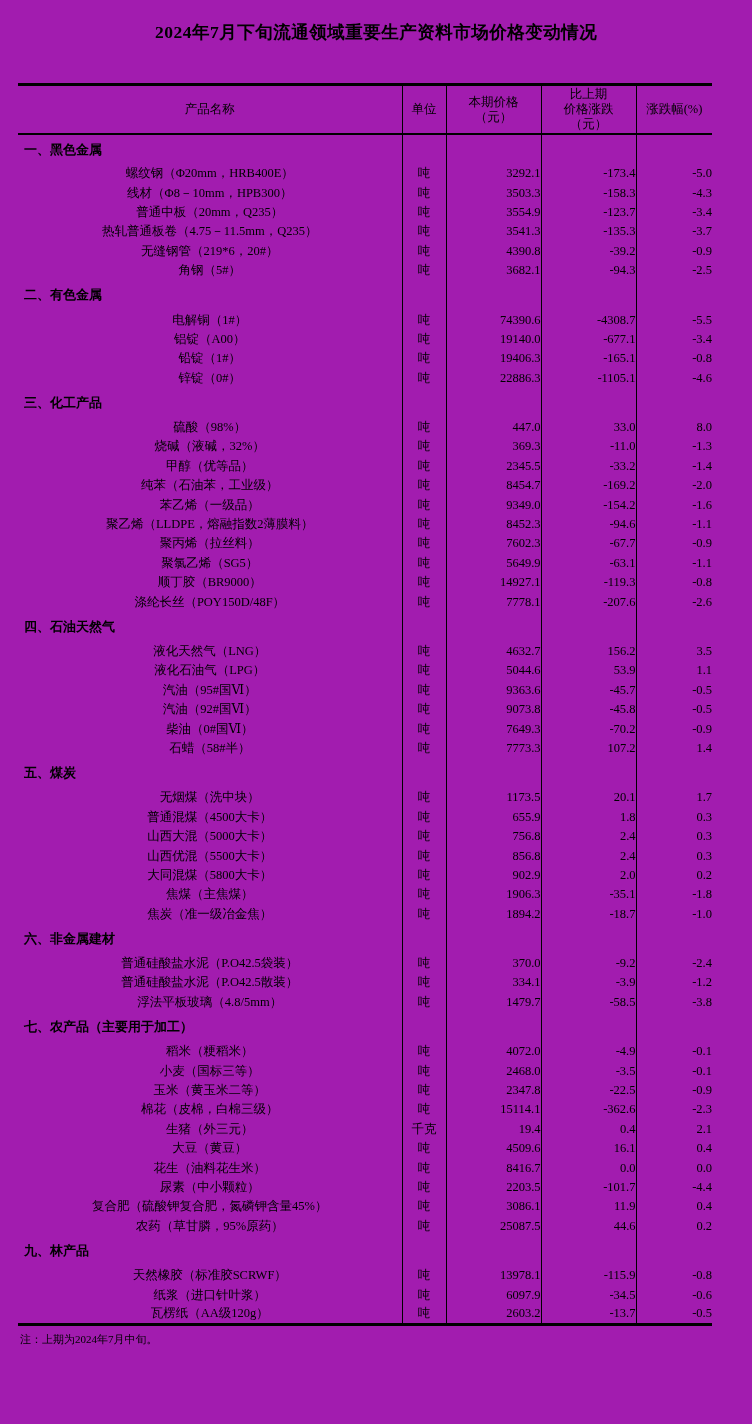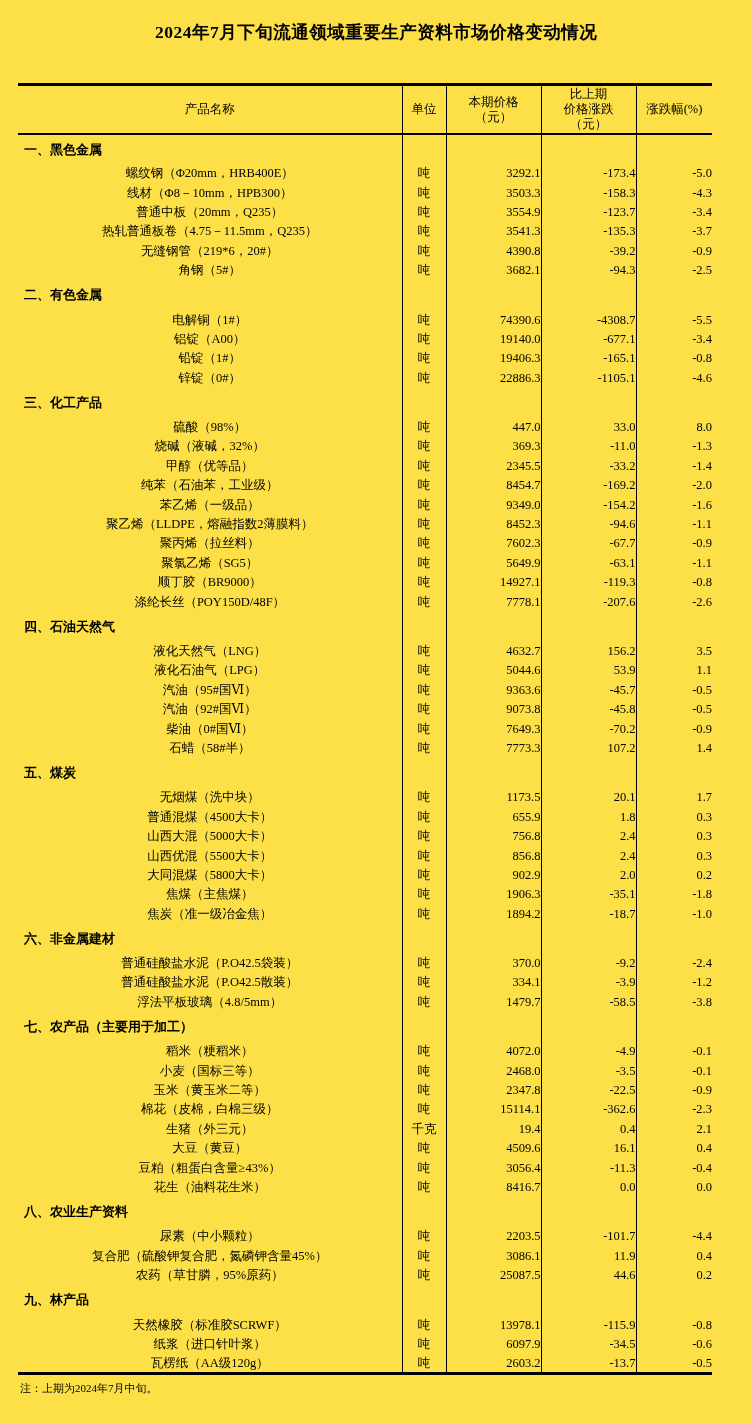--- a/index.html
+++ b/index.html
@@ -6,21 +6,21 @@
     margin: 0;
     padding: 0;
     background: #ffffff;
     color: #000000;
     font-family: "Liberation Serif", "DejaVu Serif", serif;
   }
   .page {
     position: relative;
     width: 752px;
     height: 1424px;
-    background: #fde047;
+    background: #a21caf;
     overflow: hidden;
   }
   .title {
     padding-top: 20px;
     height: 25px;
     text-align: center;
     font-size: 17.5px;
     font-weight: bold;
     letter-spacing: 0.5px;
   }
@@ -460,39 +460,25 @@
           <td class="cell-num">2.1</td>
         </tr>
         <tr class="data-row">
           <td class="cell-name">大豆（黄豆）</td>
           <td class="cell-unit">吨</td>
           <td class="cell-num">4509.6</td>
           <td class="cell-num">16.1</td>
           <td class="cell-num">0.4</td>
         </tr>
         <tr class="data-row">
-          <td class="cell-name">豆粕（粗蛋白含量≥43%）</td>
-          <td class="cell-unit">吨</td>
-          <td class="cell-num">3056.4</td>
-          <td class="cell-num">-11.3</td>
-          <td class="cell-num">-0.4</td>
-        </tr>
-        <tr class="data-row">
           <td class="cell-name">花生（油料花生米）</td>
           <td class="cell-unit">吨</td>
           <td class="cell-num">8416.7</td>
           <td class="cell-num">0.0</td>
           <td class="cell-num">0.0</td>
-        </tr>
-        <tr class="section-row">
-          <td class="section-title">八、农业生产资料</td>
-          <td></td>
-          <td></td>
-          <td></td>
-          <td></td>
         </tr>
         <tr class="data-row">
           <td class="cell-name">尿素（中小颗粒）</td>
           <td class="cell-unit">吨</td>
           <td class="cell-num">2203.5</td>
           <td class="cell-num">-101.7</td>
           <td class="cell-num">-4.4</td>
         </tr>
         <tr class="data-row">
           <td class="cell-name">复合肥（硫酸钾复合肥，氮磷钾含量45%）</td>

